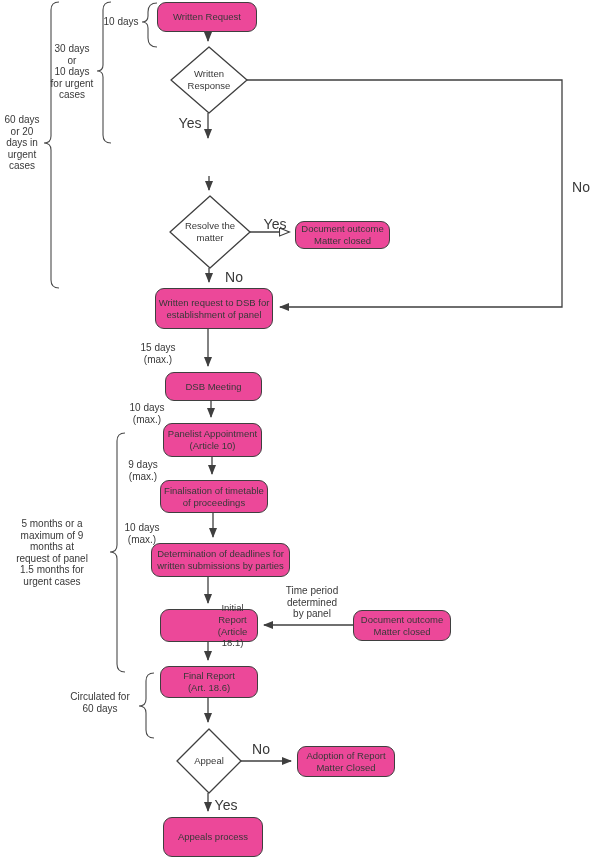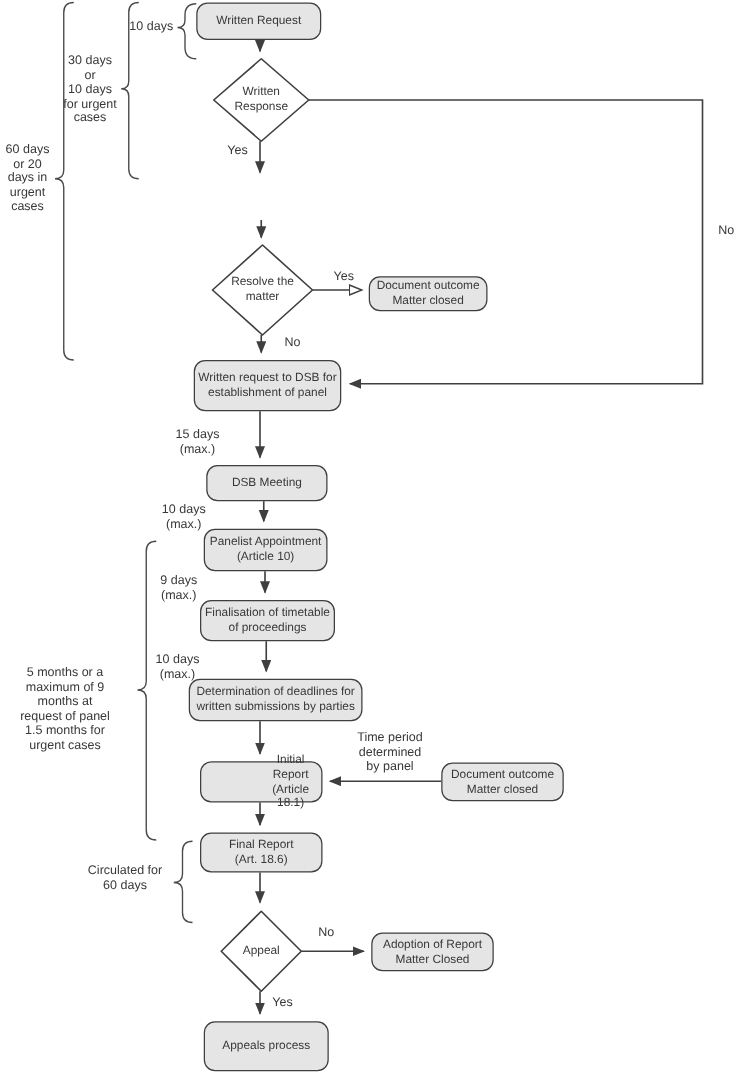--- a/index.html
+++ b/index.html
@@ -30,42 +30,42 @@
     fill: #ffffff;
     stroke: #3f3f3f;
     stroke-width: 1.3;
     stroke-linejoin: round;
   }
   .node {
     position: absolute;
     box-sizing: border-box;
     border: 1.3px solid #3f3f3f;
     border-radius: 9px;
-    background: #e5e5e5;
+    background: #ec4899;
     display: flex;
     align-items: center;
     justify-content: center;
     text-align: center;
     font-size: 9.5px;
     line-height: 1.25;
     color: #383838;
     white-space: pre-line;
     padding: 1px;
   }
   .dlabel {
     position: absolute;
     font-size: 9.5px;
     line-height: 1.25;
     color: #383838;
     text-align: center;
     white-space: pre-line;
   }
   .elabel {
     position: absolute;
-    font-size: 10px;
+    font-size: 14px;
     color: #383838;
     text-align: center;
     white-space: pre-line;
   }
   .tlabel {
     position: absolute;
     font-size: 10px;
     line-height: 1.15;
     color: #383838;
     text-align: center;
@@ -162,21 +162,21 @@
 urgent
 cases</div>
   <div class="tlabel" style="left:138px; top:342px; width:40px;">15 days
 (max.)</div>
   <div class="tlabel" style="left:127px; top:402px; width:40px;">10 days
 (max.)</div>
   <div class="tlabel" style="left:123px; top:459px; width:40px;">9 days
 (max.)</div>
   <div class="tlabel" style="left:122px; top:522px; width:40px;">10 days
 (max.)</div>
-  <div class="tlabel" style="left:6px; top:518px; width:92px;margin-top:15px;">5 months or a
+  <div class="tlabel" style="left:6px; top:518px; width:92px;">5 months or a
 maximum of 9
 months at
 request of panel
 1.5 months for
 urgent cases</div>
   <div class="tlabel" style="left:281px; top:585px; width:62px;">Time period
 determined
 by panel</div>
   <div class="tlabel" style="left:60px; top:691px; width:80px;">Circulated for
 60 days</div>

